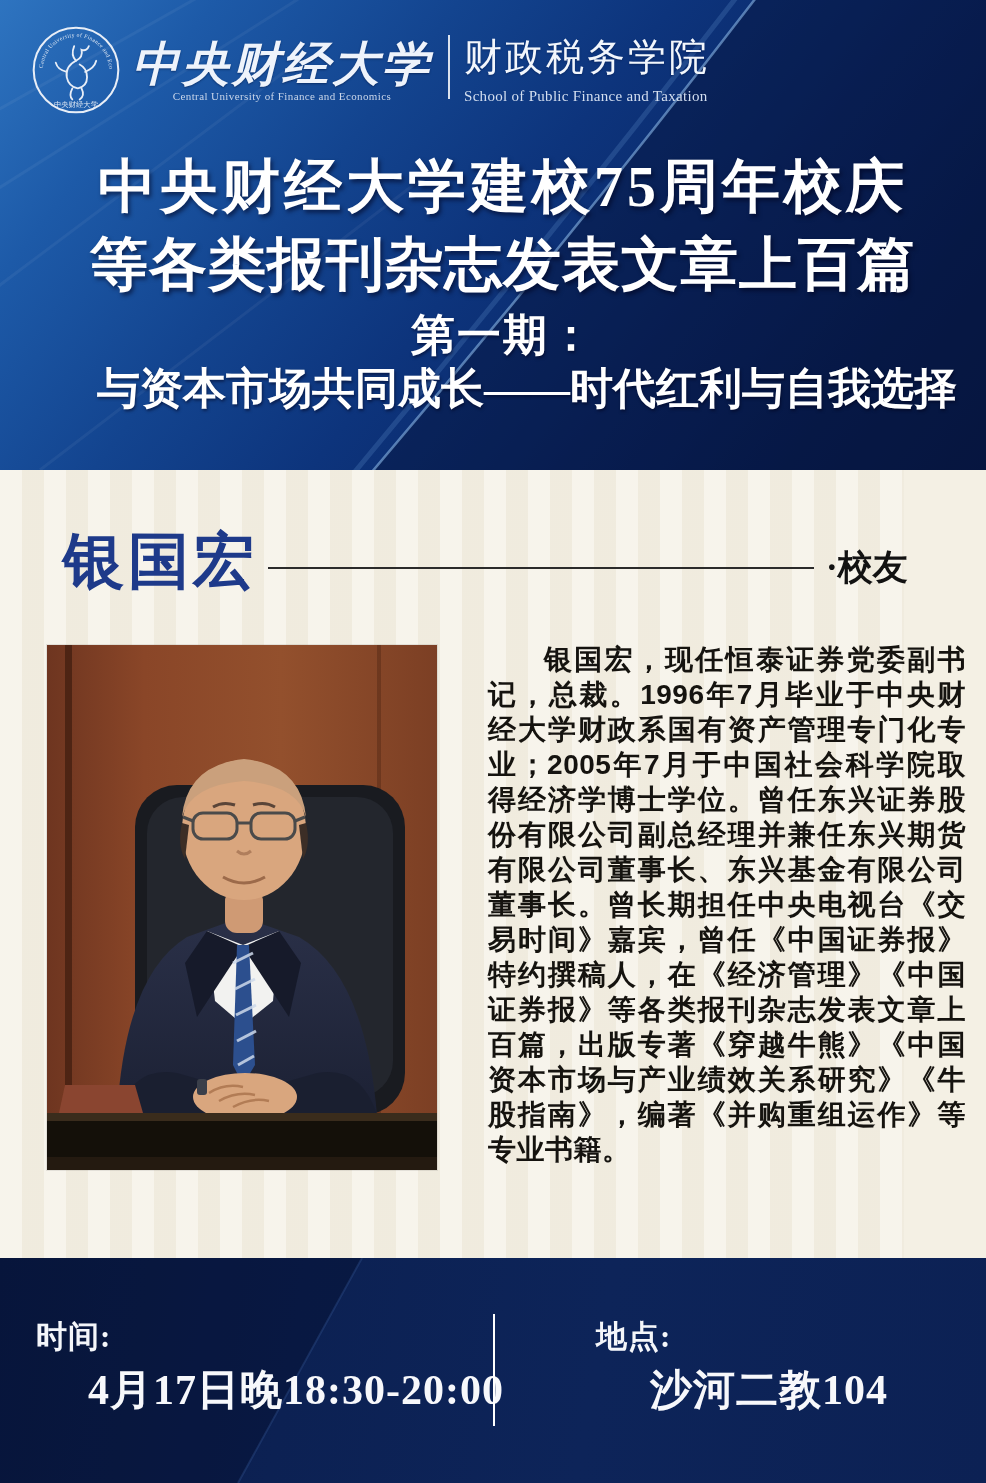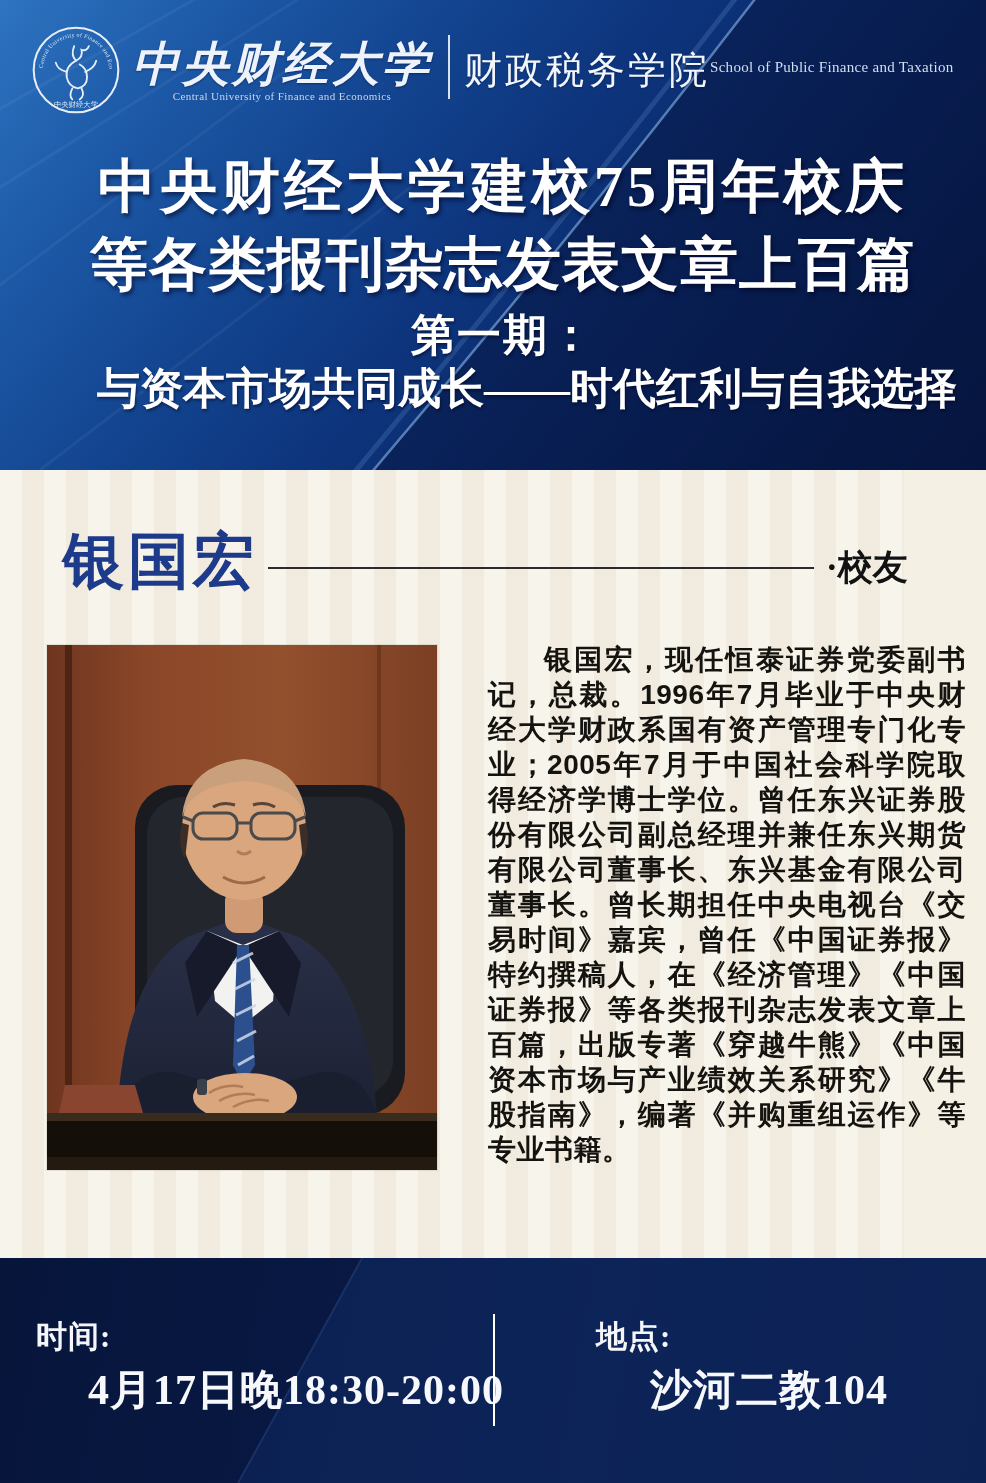--- a/index.html
+++ b/index.html
@@ -19,21 +19,21 @@
   .brand-cn{
     font-family:"Liberation Serif",serif;font-style:italic;font-weight:700;
     font-size:47px;line-height:50px;color:#eef3fb;letter-spacing:3px;
     text-shadow:0 1px 2px rgba(0,20,60,.5);white-space:nowrap;
   }
   .brand-en{
     font-family:"Liberation Serif",serif;font-size:11px;color:#c9d6ea;
     letter-spacing:.4px;margin-top:1px;white-space:nowrap;
   }
   .brand-divider{width:2px;height:64px;background:rgba(255,255,255,.85);margin:0 14px 6px 16px;}
-  .school-wrap{display:flex;flex-direction:row;}
+  .school-wrap{display:flex;flex-direction:column;}
   .school-cn{
     font-size:38px;line-height:42px;color:#f2f6fc;letter-spacing:3px;
     font-weight:500;white-space:nowrap;text-shadow:0 1px 2px rgba(0,20,60,.4);
   }
   .school-en{
     font-family:"Liberation Serif",serif;font-size:15px;color:#d4dff0;
     letter-spacing:.3px;margin-top:10px;white-space:nowrap;
   }
   .title-line{position:absolute;left:0;width:986px;text-align:center;color:#ffffff;
     font-family:"Liberation Serif",serif;white-space:nowrap;margin-left:10px;}

